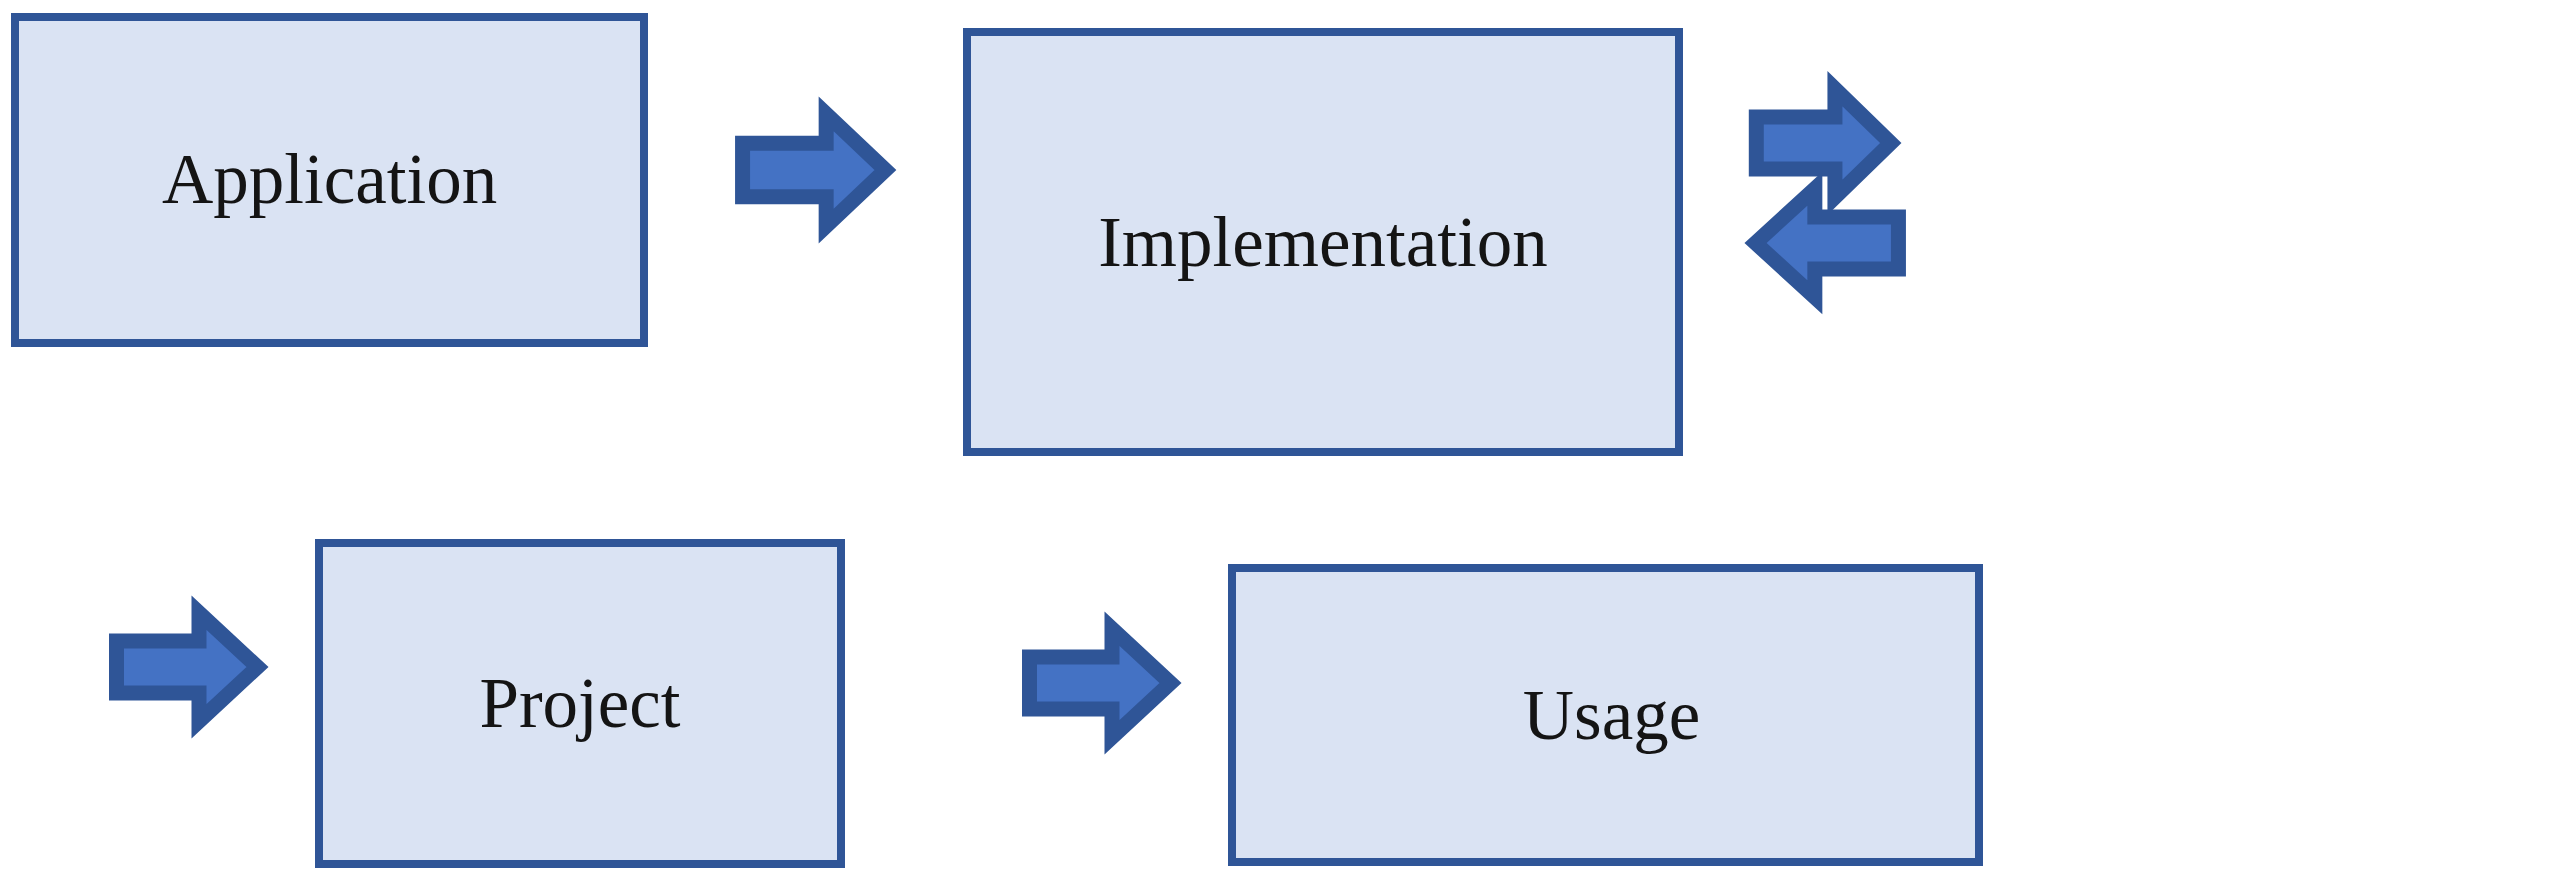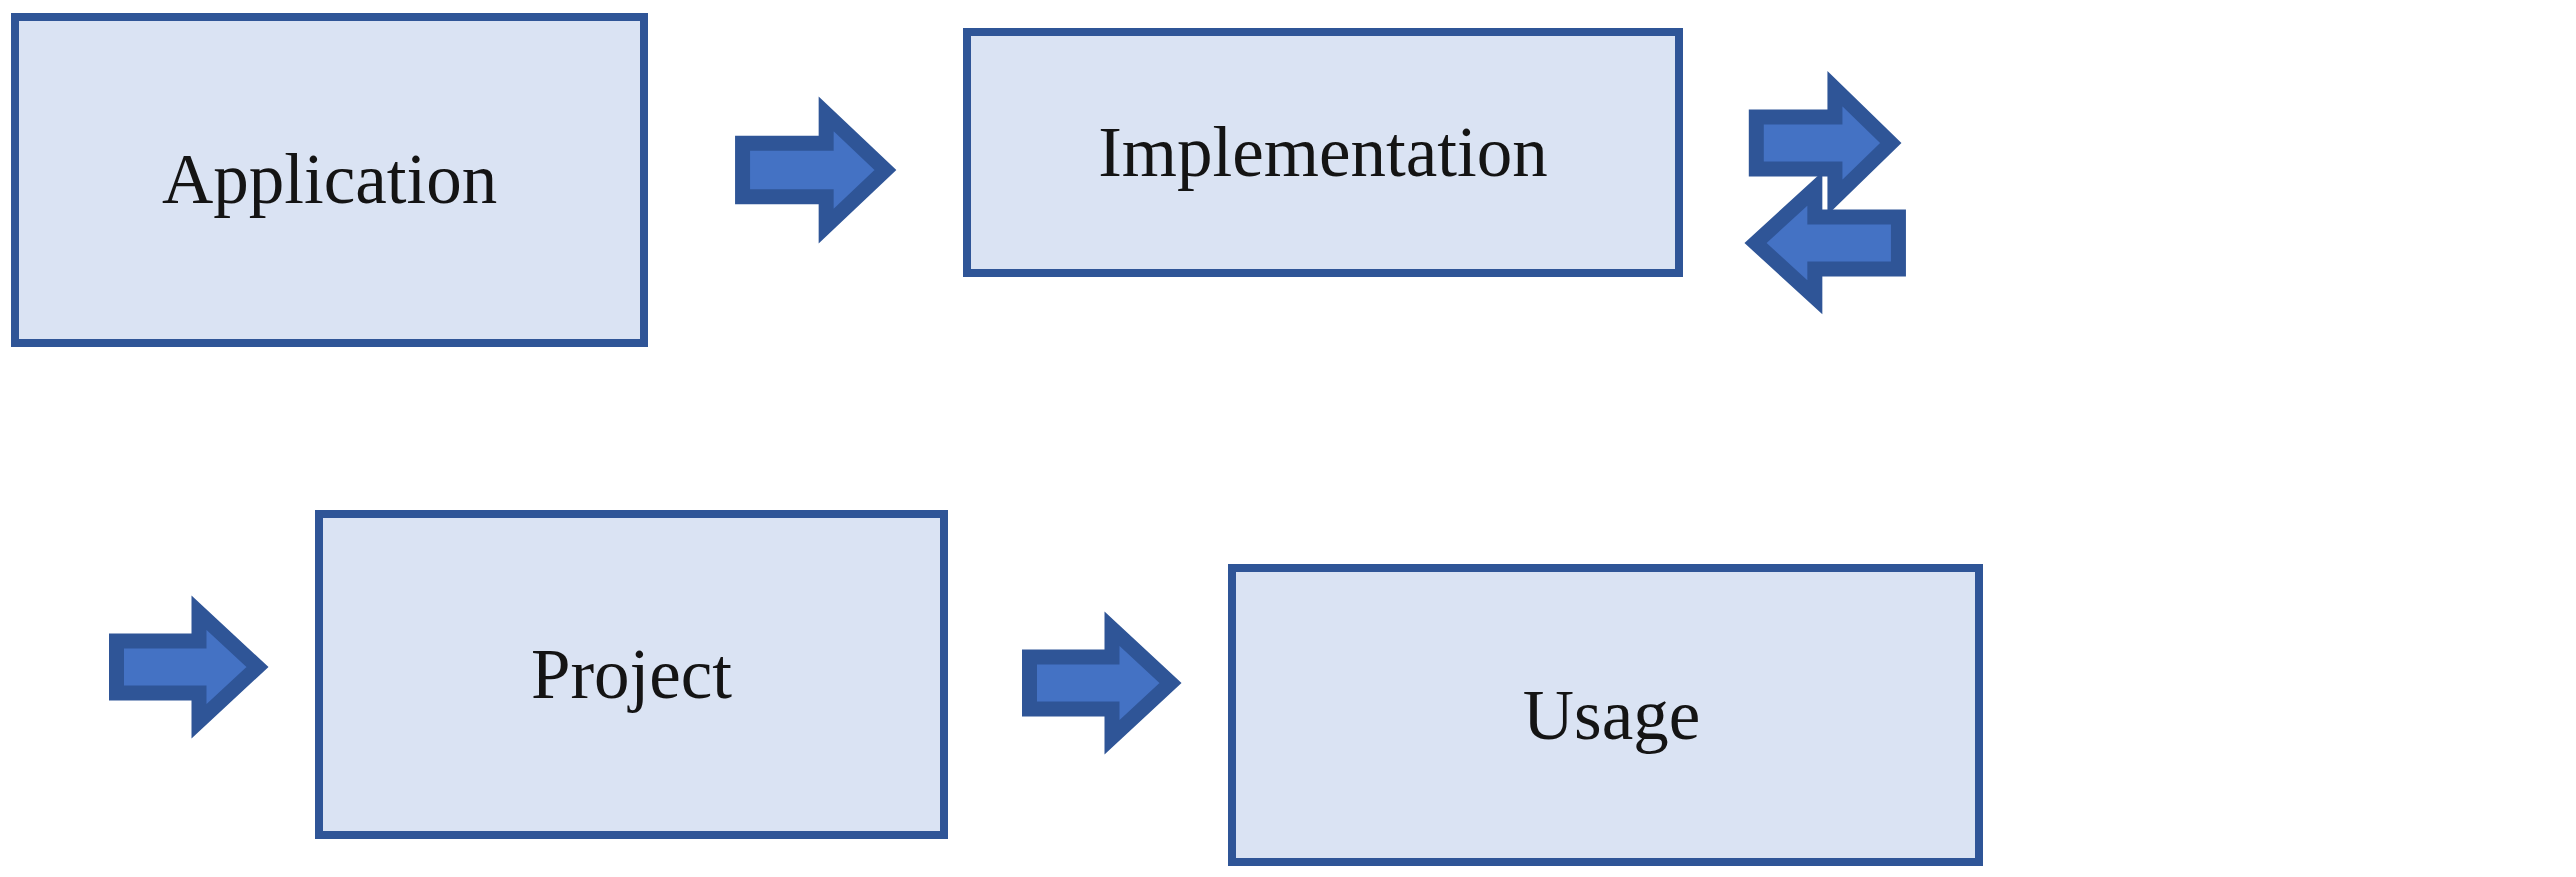--- a/index.html
+++ b/index.html
@@ -34,23 +34,23 @@
   }
   .node-label{
     color:var(--text);
     font-size:71px;
     line-height:1.5;
     white-space:nowrap;
   }
   .node-label span{display:block;}
   
   .n1{left:11.2px;  top:12.5px;  width:637px; height:334px;}
-  .n2{left:963px;top:28px;  width:720px; height:249px;}
+  .n2{left:963px;top:28px;  width:720px; height:428px;}
   .n3{left:1936px;top:41px;  width:630px; height:321px;}
-  .n4{left:315px; top:510px; width:633px; height:329px;}
+  .n4{left:315px; top:539px; width:530px; height:329px;}
   .n5{left:1228px;top:564px; width:755px; height:302px;padding-left:12px;}
   
   .arrow{position:absolute;overflow:visible;}
   .arrow polygon{
     fill:var(--arrow-fill);
     stroke:var(--arrow-border);
     stroke-width:15;
     stroke-linejoin:miter;
   }
   .a1{left:738px;top:109px;width:152px;height:122px;}

